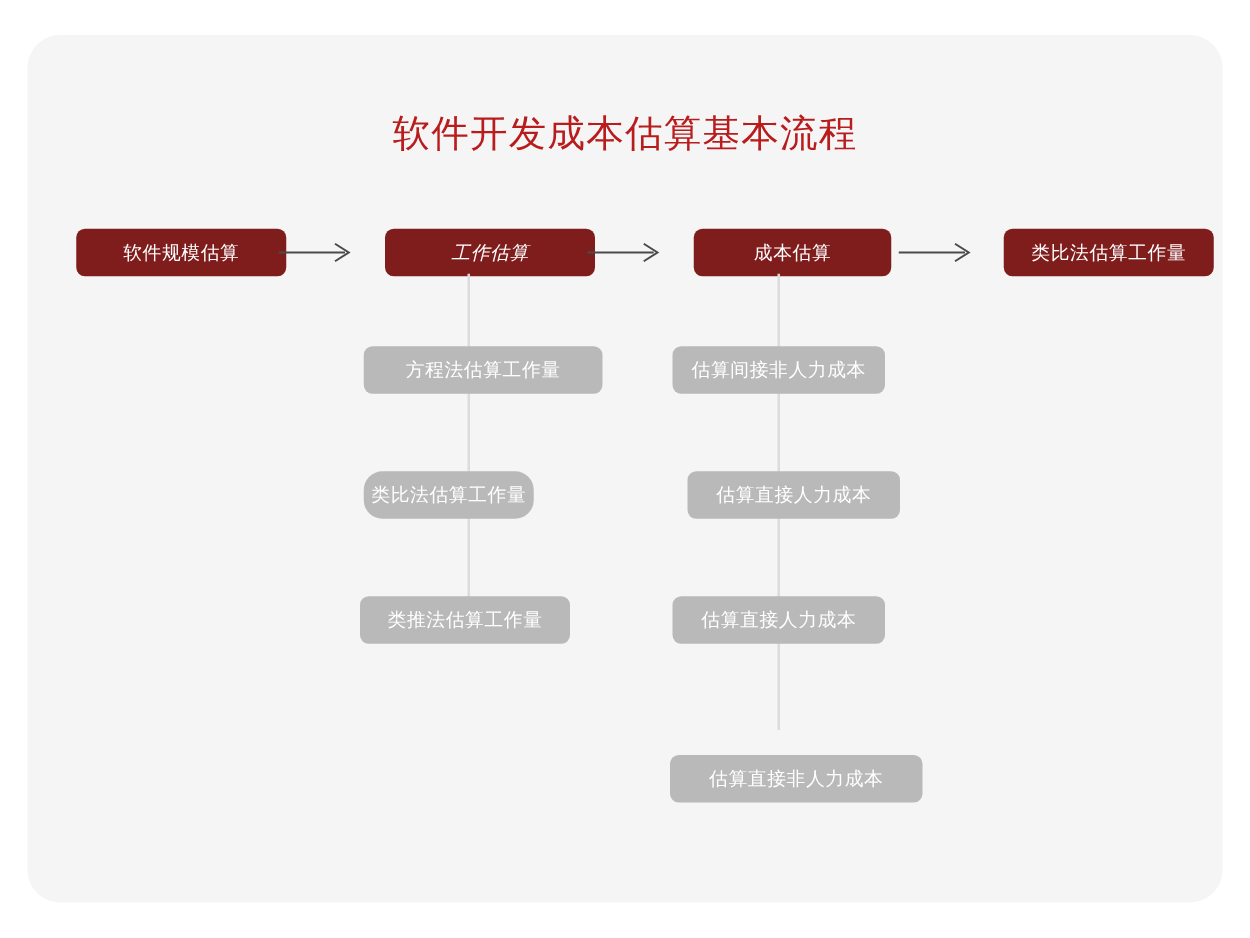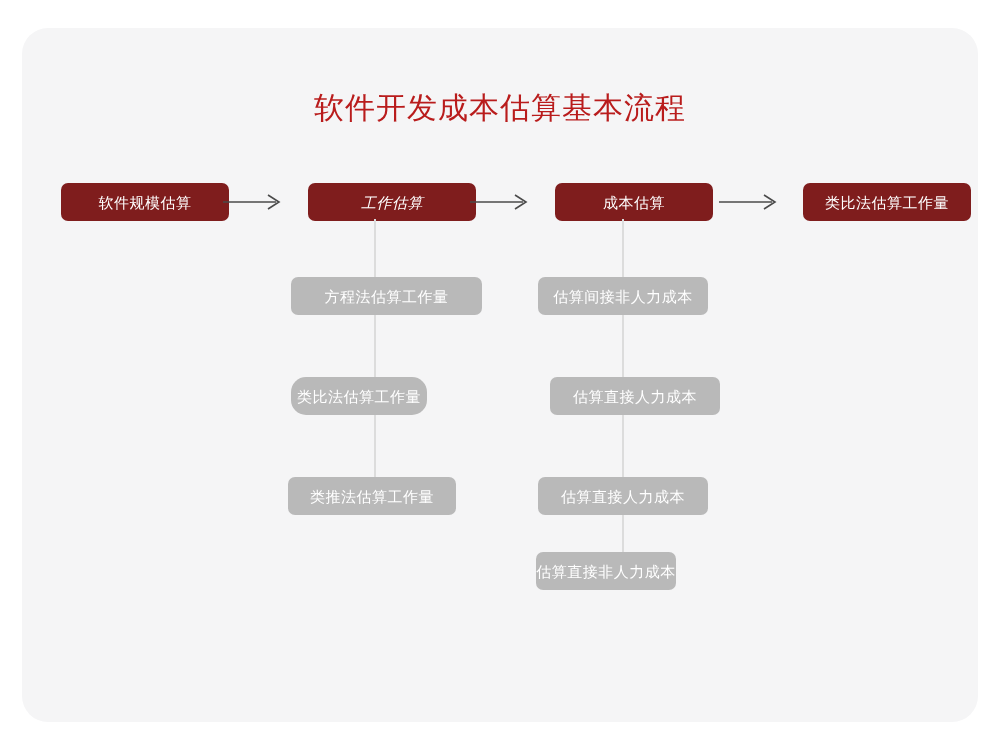--- a/index.html
+++ b/index.html
@@ -74,21 +74,21 @@
 
   
   #node-work-1  { left: 291px; top: 277px; width: 191px; }
   #node-work-2  { left: 291px; top: 377px; width: 136px; border-radius: 15px; }
   #node-work-3  { left: 288px; top: 477px; width: 168px; }
 
   
   #node-cost-1  { left: 538px; top: 277px; width: 170px; }
   #node-cost-2  { left: 550px; top: 377px; width: 170px; }
   #node-cost-3  { left: 538px; top: 477px; width: 170px; }
-  #node-cost-4  { left: 536px; top: 552px; width: 140px; }
+  #node-cost-4  { left: 536px; top: 604px; width: 202px; }
 
   
   .h-arrow {
     position: absolute;
     top: 192px;
     width: 62px;
     height: 20px;
   }
   #arrow-1 { left: 222px; }
   #arrow-2 { left: 469px; }

